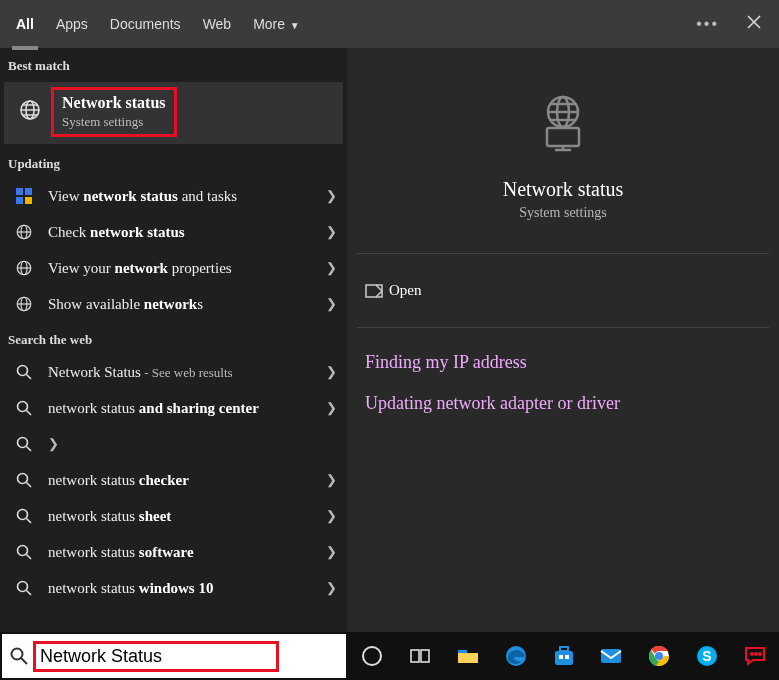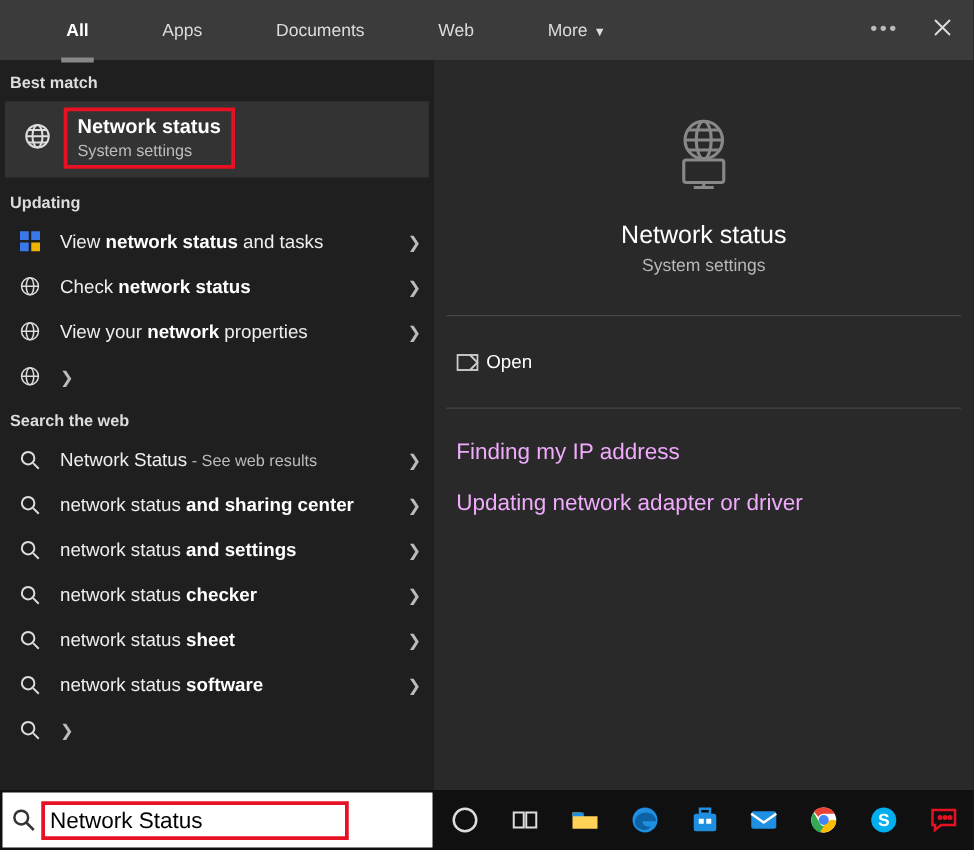--- a/index.html
+++ b/index.html
@@ -7,33 +7,33 @@
     width: 779px; height: 680px;
     font-family: "Segoe UI", Arial, sans-serif;
     background: #1f1f1f; color: #fff; overflow: hidden;
     font-size: 14px;
   }
   .topbar {
     height: 48px; background: #3b3b3b; display: flex; align-items: center;
     padding: 0 8px 0 16px;
   }
   .tabs { display: flex; gap: 22px; align-items: center; flex: 1; }
-  .tab { color: #ddd; font-size: 14px; padding: 4px 0; cursor: pointer; position: relative; margin-left: 37px; }
+  .tab { color: #ddd; font-size: 14px; padding: 4px 0; cursor: pointer; position: relative; }
   .tab.active { color: #fff; font-weight: 600; }
   .tab.active::after {
     content: ''; position: absolute; left: -4px; right: -4px; bottom: -14px;
     height: 4px; background: #888;
   }
   .tab .chev { font-size: 10px; margin-left: 2px; }
   .top-actions { display: flex; align-items: center; gap: 12px; }
   .dots { color: #bbb; font-size: 16px; letter-spacing: 2px; padding: 6px; cursor: pointer; }
   .close-btn { color: #ddd; font-size: 16px; padding: 6px 10px; cursor: pointer; }
   .close-btn svg { width: 14px; height: 14px; stroke: #ddd; stroke-width: 1.5; fill: none; }
 
-  .main { display: flex; height: 584px; }
+  .main { display: flex; height: 584px; font-family: Liberation Serif, serif; }
   .left { width: 347px; background: #1f1f1f; overflow: hidden; }
   .right { flex: 1; background: #292929; padding: 24px 10px 0 10px; }
 
   .section-label { font-size: 13px; color: #ddd; font-weight: 600; padding: 10px 8px 6px 8px; }
 
   .best-match {
     display: flex; align-items: center; gap: 14px; padding: 10px 14px 12px 14px;
     margin: 2px 4px; background: #333; cursor: pointer;
   }
   .redbox {
@@ -161,20 +161,21 @@
       <span class="chev-r">❯</span>
     </div>
     <div class="row">
       <span class="icon-slot">
           <svg class="globe-svg" width="18" height="18" viewBox="0 0 24 24">
             <circle cx="12" cy="12" r="9"></circle>
             <ellipse cx="12" cy="12" rx="4" ry="9"></ellipse>
             <path d="M3 12h18"></path>
           </svg>
         </span>
+      <span class="label-slot"><span>Show available </span><span class="bold">network</span><span>s</span></span>
       <span class="chev-r">❯</span>
     </div>
 
     <div class="section-label">Search the web</div>
 
     <div class="row">
       <span class="icon-slot">
           <svg width="16" height="16" viewBox="0 0 16 16" stroke="#ddd" fill="none" stroke-width="1.6">
             <circle cx="6.5" cy="6.5" r="5"></circle>
             <path d="M10.5 10.5 L15 15"></path>
@@ -193,21 +194,20 @@
       <span class="label-slot"><span>network status </span><span class="bold">and sharing center</span></span>
       <span class="chev-r">❯</span>
     </div>
     <div class="row">
       <span class="icon-slot">
           <svg width="16" height="16" viewBox="0 0 16 16" stroke="#ddd" fill="none" stroke-width="1.6">
             <circle cx="6.5" cy="6.5" r="5"></circle>
             <path d="M10.5 10.5 L15 15"></path>
           </svg>
         </span>
-      <span class="label-slot"><span>network status </span><span class="bold">and settings</span></span>
       <span class="chev-r">❯</span>
     </div>
     <div class="row">
       <span class="icon-slot">
           <svg width="16" height="16" viewBox="0 0 16 16" stroke="#ddd" fill="none" stroke-width="1.6">
             <circle cx="6.5" cy="6.5" r="5"></circle>
             <path d="M10.5 10.5 L15 15"></path>
           </svg>
         </span>
       <span class="label-slot"><span>network status </span><span class="bold">checker</span></span>
@@ -233,20 +233,21 @@
       <span class="label-slot"><span>network status </span><span class="bold">software</span></span>
       <span class="chev-r">❯</span>
     </div>
     <div class="row">
       <span class="icon-slot">
           <svg width="16" height="16" viewBox="0 0 16 16" stroke="#ddd" fill="none" stroke-width="1.6">
             <circle cx="6.5" cy="6.5" r="5"></circle>
             <path d="M10.5 10.5 L15 15"></path>
           </svg>
         </span>
+      <span class="label-slot"><span>network status </span><span class="bold">windows 10</span></span>
       <span class="chev-r">❯</span>
     </div>
   </div>
 
   <div class="right">
     <div class="rp-hero">
       <span>
         <svg width="64" height="64" viewBox="0 0 64 64" stroke="#888" fill="none" stroke-width="2.5">
           <circle cx="32" cy="20" r="15"></circle>
             <ellipse cx="32" cy="20" rx="6" ry="15"></ellipse>

